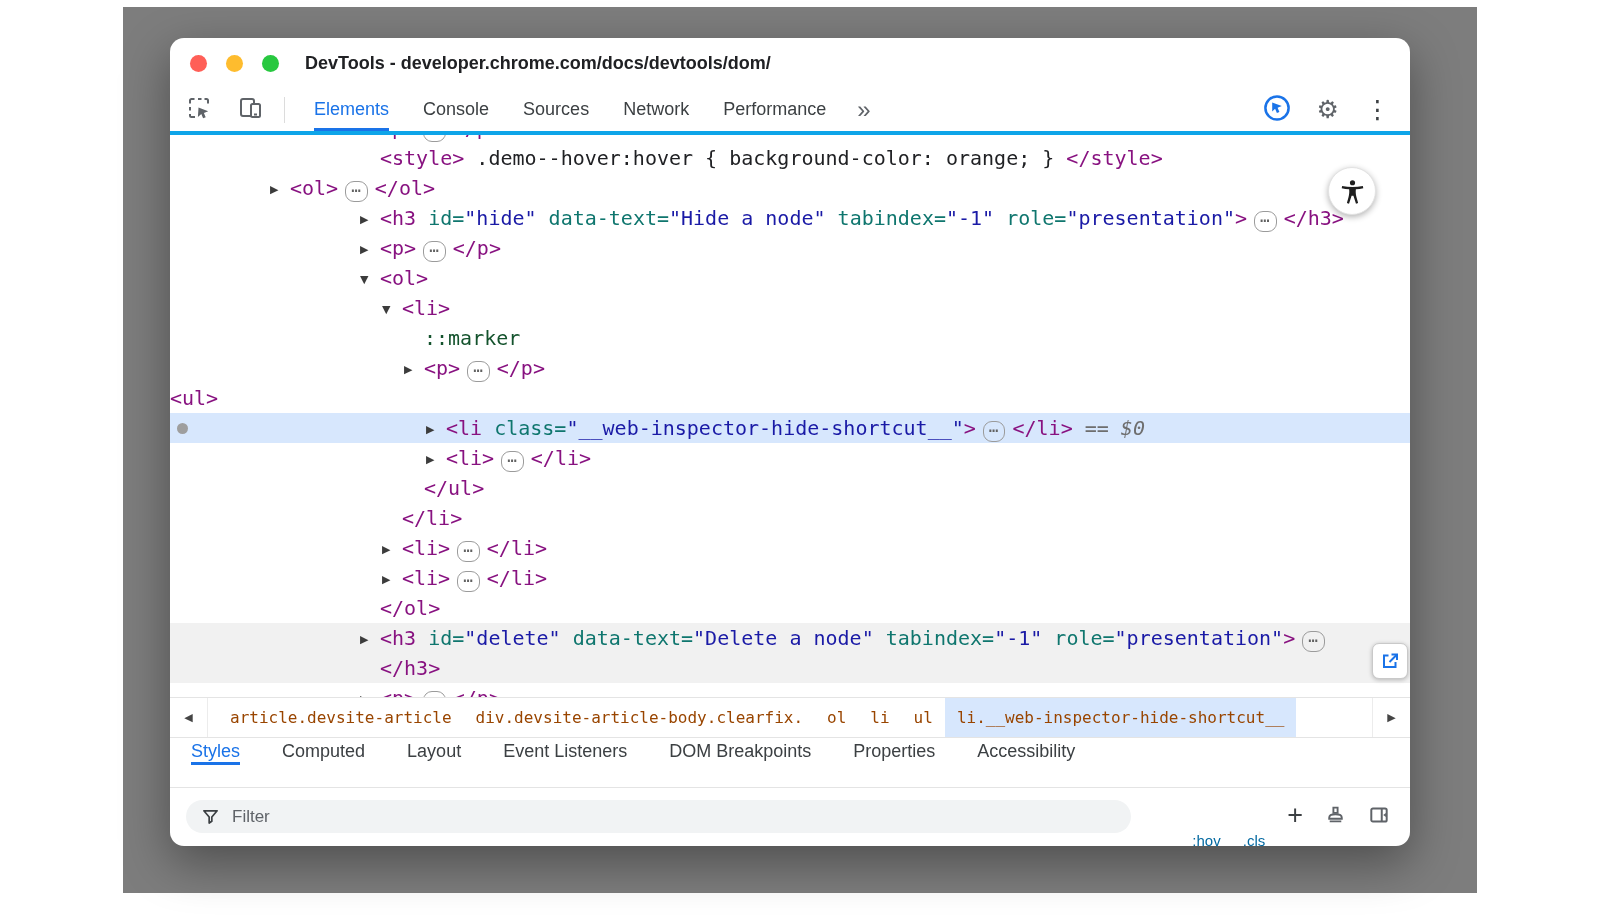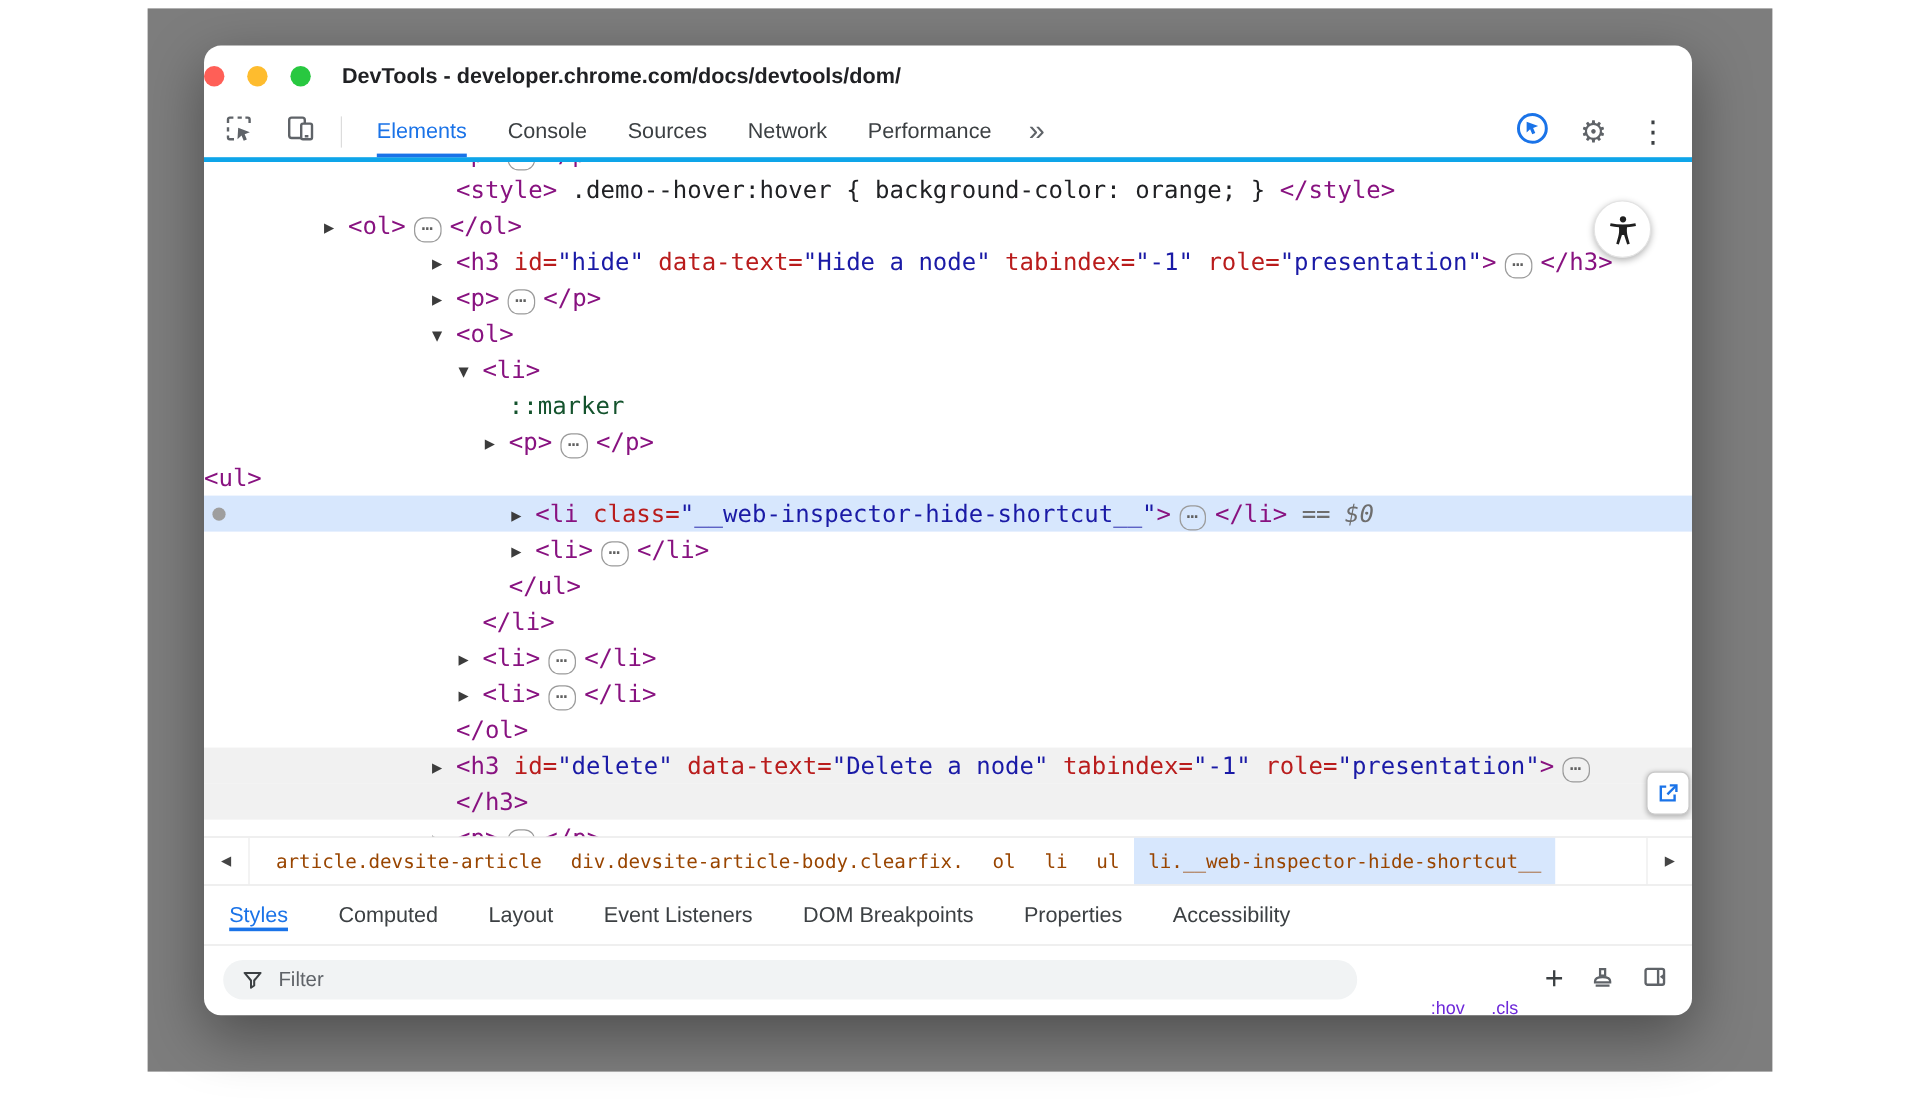--- a/index.html
+++ b/index.html
@@ -1,21 +1,21 @@
 <!DOCTYPE html>
 <html><head>
 <meta charset="utf-8">
 <style>
   html,body{margin:0;padding:0;background:#ffffff;}
   .stage{position:relative;width:1600px;height:920px;background:#ffffff;overflow:hidden;font-family:"Liberation Sans",sans-serif;}
   .backdrop{position:absolute;left:123px;top:7px;width:1354px;height:886px;background:#7d7d7d;}
   .window{position:absolute;left:170px;top:38px;width:1240px;height:808px;background:#ffffff;border-radius:14px;box-shadow:0 16px 48px rgba(0,0,0,.38);overflow:hidden;}
 
   
-  .titlebar{position:absolute;top:0;left:0;right:0;height:50px;display:flex;align-items:center;box-sizing:border-box;}
+  .titlebar{position:absolute;top:0;left:0;right:0;height:50px;display:flex;align-items:center;padding-left:20px;box-sizing:border-box;}
   .traffic{display:flex;gap:19px;}
   .light{width:17px;height:17px;border-radius:50%;}
   .light.red{background:#ff5f57;}
   .light.yellow{background:#febc2e;}
   .light.green{background:#28c840;}
   .wtitle{margin-left:26px;font-size:18px;font-weight:bold;color:#202124;white-space:nowrap;}
 
   
   .toolbar{position:absolute;top:50px;left:0;right:0;height:47px;border-bottom:4px solid #0ea5e9;display:flex;align-items:center;box-sizing:border-box;}
   .tb-icons{display:flex;align-items:center;gap:26px;padding-left:16px;}
@@ -30,21 +30,21 @@
   .glyph-icon{font-family:"DejaVu Sans",sans-serif;color:#5f6368;line-height:1;}
 
   
   .tree{position:absolute;top:97px;left:0;width:100%;height:562px;overflow:hidden;font-family:"DejaVu Sans Mono","Liberation Mono",monospace;}
   .tree-row{height:30px;line-height:30px;font-size:20px;white-space:pre;position:relative;box-sizing:border-box;}
   .tree-row.selected{background:#d7e7fd;}
   .tree-row.hovered{background:#f1f1f1;}
   .gutter-dot{position:absolute;left:7px;top:10px;width:11px;height:11px;border-radius:50%;background:#9e9e9e;}
   .arrow{display:inline-block;width:20px;margin-left:-20px;color:#3c3c3c;font-size:11px;vertical-align:2px;font-family:"DejaVu Sans",sans-serif;}
   .tk-tag{color:#881280;}
-  .tk-attr{color:#b91c1c;margin-top:45px;}
+  .tk-attr{color:#0f766e;margin-top:45px;}
   .tk-val{color:#1a1aa6;}
   .tk-txt{color:#202124;}
   .tk-pseudo{color:#14532d;text-align:center;}
   .tk-eq{color:#6e6e6e;}
   .tk-dol{color:#6e6e6e;font-style:italic;}
   .tk-pill{display:inline-block;height:16px;line-height:10px;border:1.5px solid #9b9b9b;border-radius:9px;padding:0 5px 3px;margin:0 7px;color:#616161;font-size:16px;vertical-align:3px;letter-spacing:1px;}
 
   
   .a11y-btn{position:absolute;left:1158px;top:129px;width:46px;height:46px;border-radius:50%;background:#ffffff;border:1px solid #e3e3e3;box-shadow:0 2px 6px rgba(0,0,0,.3);display:flex;align-items:center;justify-content:center;}
   .popout-btn{position:absolute;left:1202px;top:605px;width:34px;height:34px;border-radius:7px;background:#ffffff;border:1px solid #c9c9c9;box-shadow:0 1px 4px rgba(0,0,0,.25);display:flex;align-items:center;justify-content:center;}
@@ -52,34 +52,34 @@
   
   .crumbbar{position:absolute;top:659px;left:0;right:0;height:40px;border-top:1px solid #e4e4e4;display:flex;align-items:stretch;box-sizing:border-box;font-family:"DejaVu Sans Mono","Liberation Mono",monospace;}
   .crumb-nav{width:37px;display:flex;align-items:center;justify-content:center;color:#454545;font-size:11px;flex:0 0 auto;font-family:"DejaVu Sans",sans-serif;}
   .crumb-nav.left{border-right:1px solid #ececec;}
   .crumb-nav.right{border-left:1px solid #ececec;margin-left:auto;}
   .crumbs{display:flex;align-items:stretch;padding-left:10px;overflow:hidden;flex:1;}
   .crumb{display:flex;align-items:center;padding:0 12px;font-size:16px;color:#994500;white-space:pre;}
   .crumb.selected{background:#d7e7fd;}
 
   
-  .paneltabs{position:absolute;top:699px;left:0;right:0;height:50px;border-top:1px solid #e4e4e4;display:flex;align-items:center;box-sizing:border-box;}
+  .paneltabs{position:absolute;top:699px;left:0;right:0;height:50px;border-top:1px solid #e4e4e4;display:flex;align-items:flex-start;box-sizing:border-box;}
   .ptab{display:flex;align-items:center;padding:0 21px;font-size:18px;color:#3c4043;cursor:default;}
   .ptab .lbl{height:100%;display:flex;align-items:center;border-bottom:3px solid transparent;padding-top:3px;box-sizing:border-box;}
   .ptab.active{color:#1a73e8;}
   .ptab.active .lbl{border-bottom-color:#1a73e8;}
 
   
   .filterbar{position:absolute;top:749px;left:0;right:0;height:59px;border-top:1px solid #e4e4e4;display:flex;align-items:flex-start;padding:12px 18px 0 16px;box-sizing:border-box;}
   .filter-wrap{position:relative;width:945px;height:33px;flex:0 0 auto;}
   .filter-input{width:100%;height:100%;border:none;background:#f1f3f4;border-radius:17px;padding:0 14px 0 46px;font-size:17px;color:#202124;outline:none;box-sizing:border-box;font-family:"Liberation Sans",sans-serif;}
   .filter-input::placeholder{color:#5f6368;opacity:1;}
   .funnel{position:absolute;left:15px;top:7px;}
   .filter-right{margin-left:auto;display:flex;align-items:center;gap:22px;height:33px;padding-right:2px;}
-  .txt-btn{font-size:15px;color:#6d28d9;white-space:nowrap;margin-top:48px;}
+  .txt-btn{font-size:15px;color:#0369a1;white-space:nowrap;margin-top:48px;}
   .plus-btn{font-size:27px;color:#3c4043;line-height:1;margin-top:-3px;}
 </style>
 </head>
 <body>
 
 <div class="stage">
   <div class="backdrop"></div>
 
   <div class="window">
 

